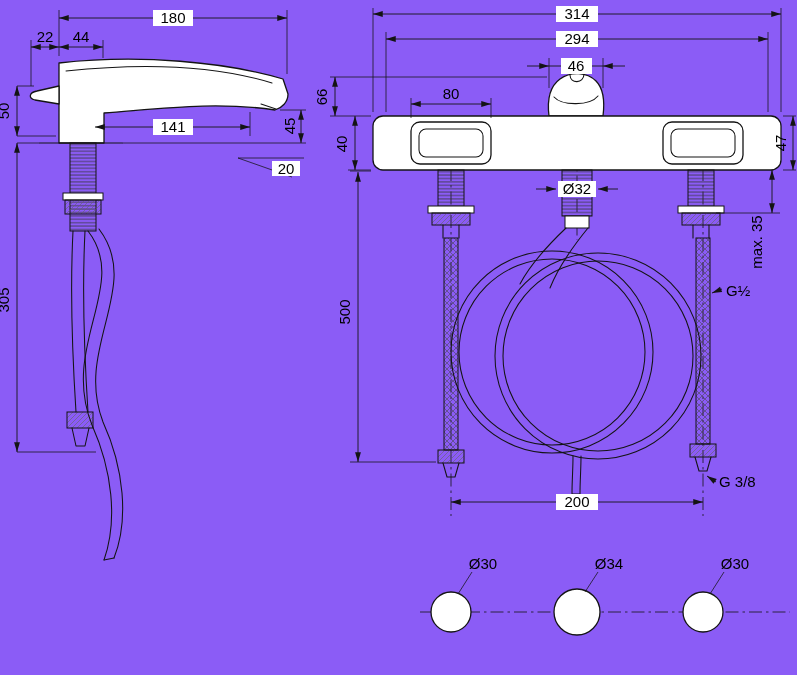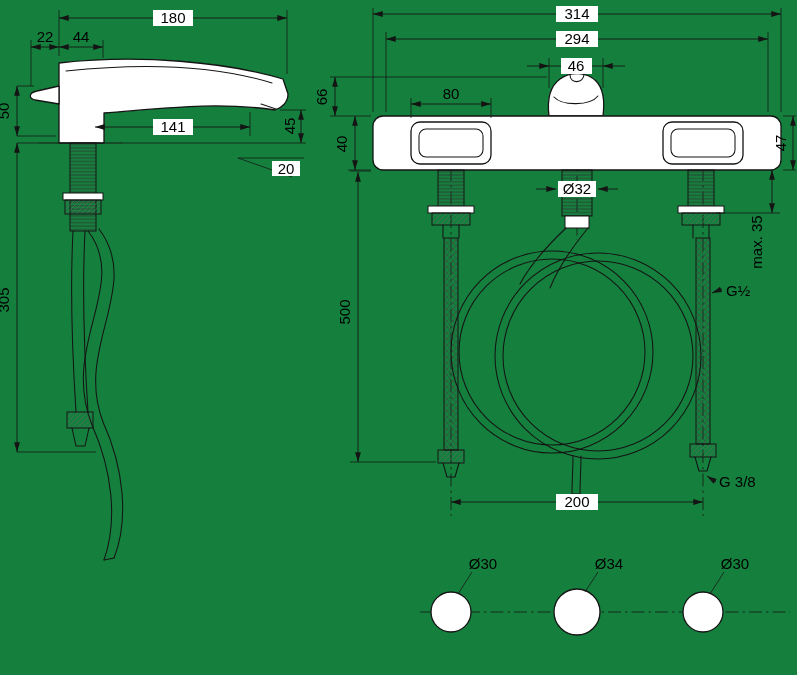--- a/index.html
+++ b/index.html
@@ -1,16 +1,16 @@
 <!DOCTYPE html>
 <html><head>
 <meta charset="utf-8">
 <style>
   html,body{margin:0;padding:0;background:#ffffff;}
-  .stage{width:797px;height:675px;position:relative;background:#15803d;overflow:hidden;}
+  .stage{width:797px;height:675px;position:relative;background:#8b5cf6;overflow:hidden;}
   svg{display:block;}
   .olf  {fill:#ffffff;stroke:#141414;stroke-width:1.3;stroke-linejoin:round;}
   .ol2  {fill:none;stroke:#141414;stroke-width:1.05;stroke-linejoin:round;stroke-linecap:round;}
   .dim  {fill:none;stroke:#141414;stroke-width:0.9;}
   .ext  {fill:none;stroke:#141414;stroke-width:0.75;}
   .cl   {fill:none;stroke:#141414;stroke-width:0.8;stroke-dasharray:13 4 2.5 4;}
   .hw   {stroke:#141414;stroke-width:1;}
   .dtext{font:15px "Liberation Sans", sans-serif;fill:#000;}
   .bg   {fill:#ffffff;}
 </style>

